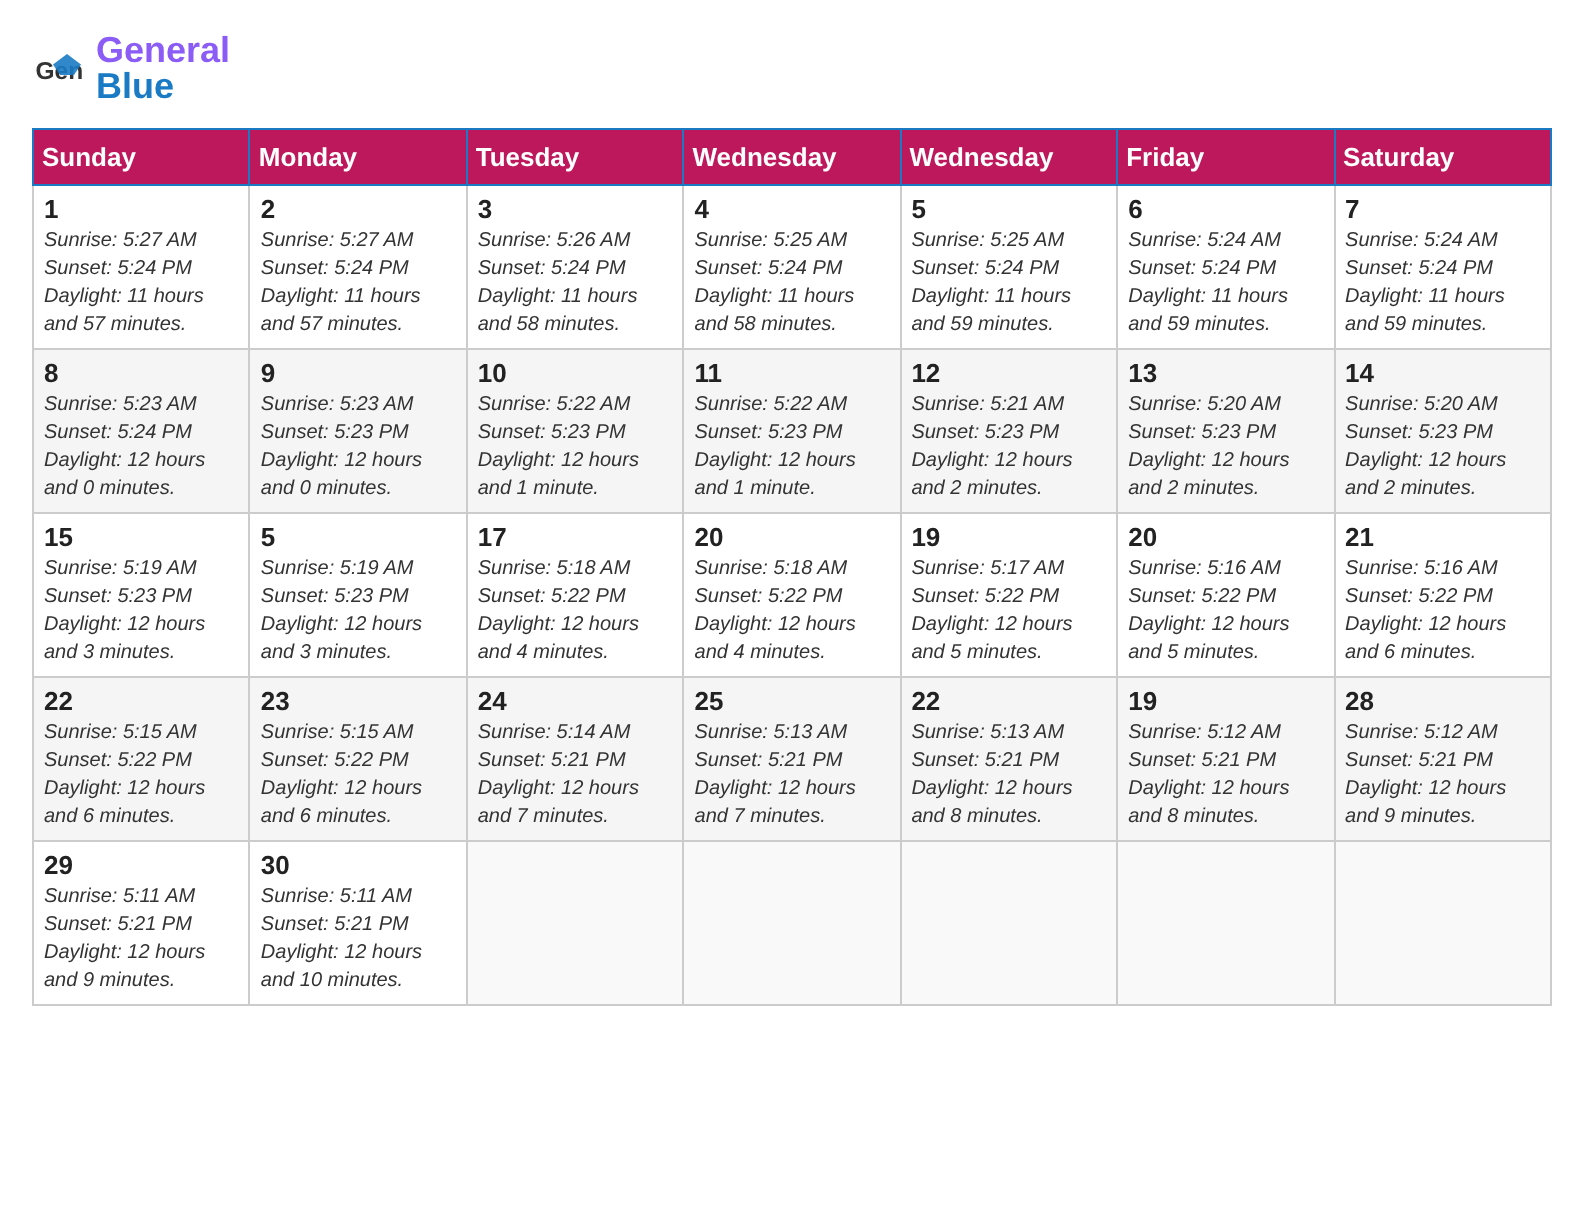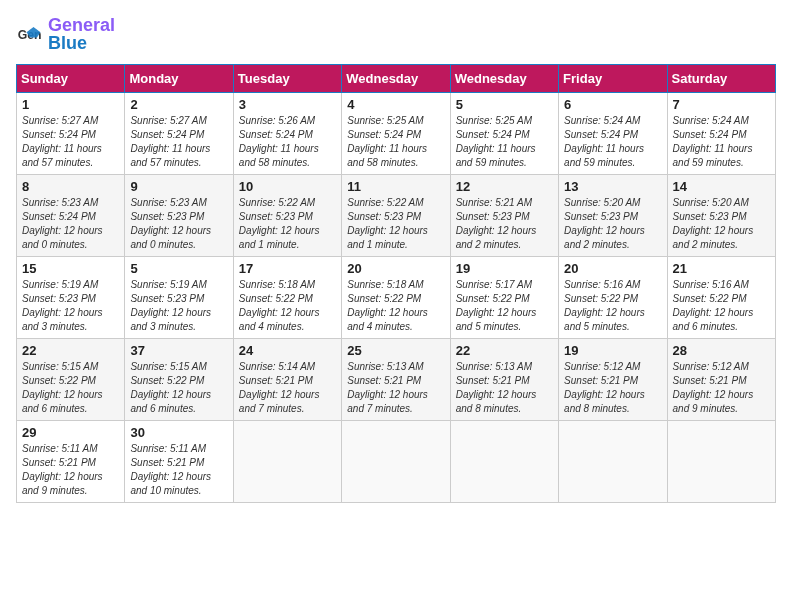--- a/index.html
+++ b/index.html
@@ -301,21 +301,21 @@
       <tr>
         <td>
         <span class="day-num">22</span>
         <div class="day-info">
           Sunrise: 5:15 AM<br>
           Sunset: 5:22 PM<br>
           Daylight: 12 hours and 6 minutes.
         </div>
       </td>
         <td>
-        <span class="day-num">37</span>
+        <span class="day-num">23</span>
         <div class="day-info">
           Sunrise: 5:15 AM<br>
           Sunset: 5:22 PM<br>
           Daylight: 12 hours and 6 minutes.
         </div>
       </td>
         <td>
         <span class="day-num">24</span>
         <div class="day-info">
           Sunrise: 5:14 AM<br>

